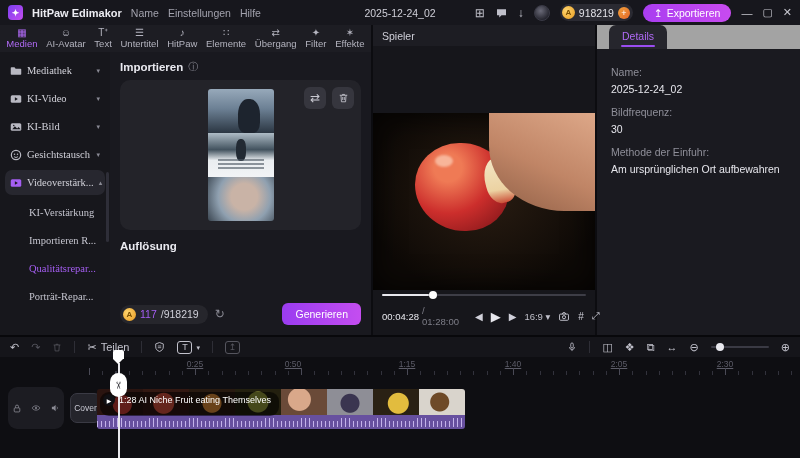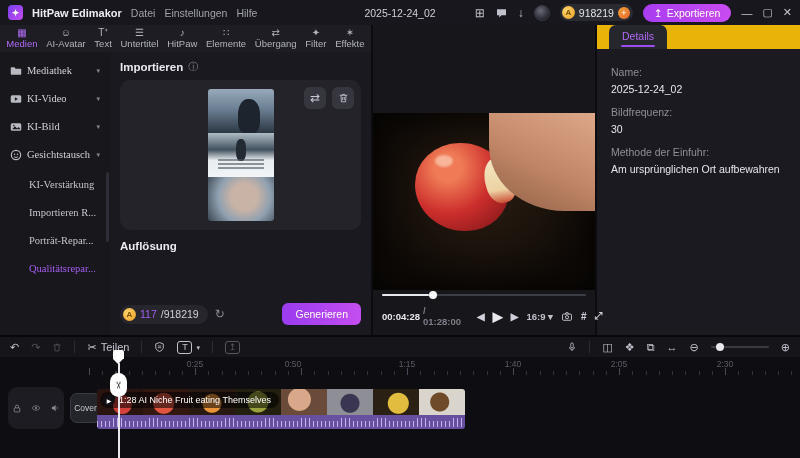--- a/index.html
+++ b/index.html
@@ -74,86 +74,86 @@
   .player-header { height:21px; background:#1d1d23; color:#cfcfd8; font-size:10.5px; display:flex; align-items:center; padding:0 9px; }
   .video-frame { position:absolute; top:88px; left:0; right:0; height:177px; background:radial-gradient(ellipse at 50% 45%, #2a1d12 0%, #0d0906 75%); overflow:hidden; box-shadow:inset 0 0 30px rgba(0,0,0,.8); }
   .apple { position:absolute; left:42px; top:30px; width:94px; height:88px; border-radius:48% 52% 46% 54%; background:radial-gradient(circle at 35% 28%, #ef7a55 0 16%, #cc2e2c 52%, #7c1418 96%); }
   .apple-shine { position:absolute; left:62px; top:42px; width:18px; height:12px; border-radius:50%; background:rgba(255,230,210,.55); filter:blur(1px); }
   .hand { position:absolute; right:-24px; top:-14px; width:130px; height:112px; border-radius:0 0 16% 58%; background:linear-gradient(205deg,#e0ab8c 10%,#c08566 60%,#8f5f46 100%); }
   .slice { position:absolute; right:80px; top:44px; width:30px; height:46px; border-radius:50% 50% 42% 42%; background:linear-gradient(185deg,#f4e7c6,#ecd2a2 70%,#c8452f 100%); transform:rotate(-14deg); }
   .player-controls { position:absolute; left:9px; right:9px; bottom:8px; }
   .pslider { height:2px; background:#3d3d46; border-radius:1px; position:relative; margin-bottom:9px; }
   .pslider .done { width:23%; height:100%; background:#e8e8ee; border-radius:1px; }
   .pknob { position:absolute; left:23%; top:-3px; width:8px; height:8px; border-radius:50%; background:#fff; }
-  .pc-row { display:flex; align-items:center; gap:8px;font-weight:bold; }
+  .pc-row { display:flex; align-items:center; gap:8px; }
   .time-cur { color:#e8e8ee; font-size:9.5px; }
   .time-tot { color:#7e7e88; font-size:9.5px; margin-left:-5px; }
   .pc-ic { color:#d0d0da; font-size:10px; }
   .pc-play { font-size:13px; color:#e8e8ee; }
   .ratio { color:#c0c0ca; font-size:9.5px; white-space:nowrap; }
 
   
   .details-panel { flex:1; background:#1a1a20; display:flex; flex-direction:column; }
-  .details-tabstrip { height:24px; background:#eab308; display:flex; align-items:stretch; padding-left:12px; }
+  .details-tabstrip { height:24px; background:#a3a3a3; display:flex; align-items:stretch; padding-left:12px; }
   .details-tab { background:#26262d; border-radius:7px 7px 0 0; padding:5px 13px 0; font-size:10.5px; color:#b06af5; position:relative; }
   .details-tab::after { content:""; position:absolute; left:12px; right:12px; bottom:2px; height:2px; border-radius:1px; background:#9a4df0; }
   .details-body { padding:6px 14px; }
   .fld-label { color:#8f8f99; font-size:10.5px; margin-top:11px; }
   .fld-value { color:#e6e6ec; font-size:10.5px; margin-top:5px; }
 
   
   .timeline { height:123px; background:#0e0e12; position:relative; border-top:2px solid #08080b; }
   .tl-toolbar { height:20px; display:flex; align-items:center; padding:0 10px; background:#15151a; gap:12px; }
   .tl-ic { color:#c2c2cc; font-size:11px; line-height:1; display:flex; align-items:center; gap:4px; }
   .tl-ic.dim { color:#55555e; }
   .tl-div { width:1px; height:12px; background:#2e2e36; }
   .tbox { width:15px; height:13px; border:1px solid currentColor; border-radius:3px; font-size:9px; display:flex; align-items:center; justify-content:center; }
   .tl-right { margin-left:auto; display:flex; align-items:center; gap:12px; }
   .tl-slider { width:58px; height:2px; background:#3a3a44; border-radius:1px; position:relative; }
   .tl-knob { position:absolute; left:5px; top:-3px; width:8px; height:8px; border-radius:50%; background:#e8e8ee; }
   .ruler { position:relative; height:20px; }
-  .ruler-label { position:absolute; top:2px; width:30px; text-align:center; font-size:8.5px; color:#5c5c68; }
+  .ruler-label { position:absolute; top:2px; width:30px; text-align:center; font-size:8.5px; color:#5c5c68;text-decoration:underline; }
   .ticks-minor { position:absolute; left:89px; right:4px; bottom:2px; height:4px; background:repeating-linear-gradient(90deg,#32323c 0 1px,transparent 1px 13.25px); }
   .ticks-major { position:absolute; left:89px; right:4px; bottom:2px; height:7px; background:repeating-linear-gradient(90deg,#4a4a56 0 1px,transparent 1px 106px); }
   .tracks { position:relative; height:83px; }
   .track-gutter { position:absolute; left:8px; top:10px; width:56px; height:42px; background:#1c1c22; border-radius:9px; display:flex; align-items:center; justify-content:center; gap:8px; color:#8a8a94; }
   .cover-btn { position:absolute; left:70px; top:16px; width:31px; height:30px; background:#24242b; border:1px solid #3a3a44; border-radius:7px; font-size:8.5px; color:#c8c8d2; display:flex; align-items:center; justify-content:center; }
   .clip { position:absolute; left:97px; top:12px; width:368px; height:40px; border-radius:3px; overflow:hidden; }
   .thumbs { height:26px; display:flex; }
   .th { flex:1; }
   .th1 { background:radial-gradient(circle at 55% 60%, #d4403a 0 9px, #2a1410 10px); }
   .th2 { background:radial-gradient(circle at 45% 55%, #e05540 0 10px, #331812 11px); }
   .th3 { background:radial-gradient(circle at 50% 55%, #e8923a 0 9px, #281a10 10px); }
   .th4 { background:radial-gradient(circle at 50% 50%, #9aa03c 0 10px, #23200f 11px); }
   .th5 { background:radial-gradient(circle at 40% 40%, #d9a88a 0 11px, #6a4a38 12px); }
   .th6 { background:radial-gradient(circle at 50% 55%, #3a3550 0 9px, #8e8e96 10px); }
   .th7 { background:radial-gradient(circle at 55% 55%, #e2bc3e 0 10px, #2a2114 11px); }
   .th8 { background:radial-gradient(circle at 45% 50%, #6e4a28 0 9px, #d9d4cc 10px); }
-  .clip-label { position:absolute; top:3px; left:3px; display:flex; align-items:center; gap:4px; background:rgba(0,0,0,.55); border-radius:9px; padding:2px 8px 2px 3px; font-size:9px; color:#fff; white-space:nowrap; }
+  .clip-label { position:absolute; top:3px; left:3px; display:flex; align-items:center; gap:4px; background:rgba(0,0,0,.55); border-radius:9px; padding:2px 8px 10px 3px; font-size:9px; color:#fff; white-space:nowrap; }
   .play-dot { width:12px; height:12px; border-radius:50%; background:#101014; color:#fff; font-size:6px; display:flex; align-items:center; justify-content:center; flex:0 0 auto; }
   .wave { height:14px; background:#67509f; position:relative; }
   .wave::before { content:""; position:absolute; left:0; right:0; bottom:2px; height:9px; background:repeating-linear-gradient(90deg,#c3b2ea 0 1.5px,transparent 1.5px 4px); }
   .wave::after { content:""; position:absolute; left:0; right:0; top:0; height:6px; background:repeating-linear-gradient(90deg,#67509f 0 14px,transparent 14px 26px,#67509f 26px 38px); }
 
   
   .ph-line { position:absolute; left:118px; top:26px; width:1.5px; height:86px; background:#e8e8ec; }
   .ph-head { position:absolute; left:113px; top:13px; width:11px; height:9px; background:#fff; border-radius:2px 2px 0 0; }
   .ph-head::after { content:""; position:absolute; left:0; top:9px; border-left:5.5px solid transparent; border-right:5.5px solid transparent; border-top:5px solid #fff; }
   .ph-scissors { position:absolute; left:110px; top:36px; width:17px; height:24px; border-radius:9px; background:#fff; color:#2a2a30; display:flex; align-items:center; justify-content:center; font-size:10px; }
   .ph-scissors span { transform:rotate(90deg); display:block; }
 </style>
 </head>
 <body>
 
 <div class="titlebar">
   <div class="logo">
       <span>✦</span>
     </div>
   <span class="app-name">HitPaw Edimakor</span>
-  <span class="menu-item">Datei</span>
+  <span class="menu-item">Name</span>
   <span class="menu-item">Einstellungen</span>
   <span class="menu-item">Hilfe</span>
   <span class="tb-title">2025-12-24_02</span>
   <div class="tb-right">
     <span class="tb-ic">⊞</span>
     <span class="tb-ic">
       <svg width="13" height="12" viewBox="0 0 16 16">
           <path d="M2 3h12v8H8l-3 3v-3H2z" fill="#c0c0ca"></path>
         </svg>
     </span>
@@ -254,24 +254,34 @@
               <svg width="12" height="12" viewBox="0 0 16 16">
                 <circle cx="8" cy="8" r="6.2" fill="none" stroke="#b9b9c2" stroke-width="1.6"></circle>
                 <circle cx="6" cy="7" r="1" fill="#b9b9c2"></circle>
                 <circle cx="10" cy="7" r="1" fill="#b9b9c2"></circle>
                 <path d="M5.5 10.2c1.6 1.4 3.4 1.4 5 0" stroke="#b9b9c2" stroke-width="1.3" fill="none"></path>
               </svg>
             </span>
           <span>Gesichtstausch</span>
             <span class="side-caret">▾</span>
         </div>
+        <div class="side-item selected">
+          <span>
+              <svg width="12" height="12" viewBox="0 0 16 16">
+                <rect x="1" y="3" width="14" height="10" rx="2" fill="#a55ef2"></rect>
+                <path d="M6.5 5.8l4 2.2-4 2.2z" fill="#17171c"></path>
+              </svg>
+            </span>
+          <span>Videoverstärk...</span>
+            <span class="side-caret">▴</span>
+        </div>
         <div class="sub-item">KI-Verstärkung</div>
         <div class="sub-item">Importieren R...</div>
+        <div class="sub-item selected">Qualitätsrepar...</div>
         <div class="sub-item">Porträt-Repar...</div>
-        <div class="sub-item selected">Qualitätsrepar...</div>
 
         <div class="side-scroll"></div>
       </div>
 
       <div class="main-panel">
         <div class="section-title">
           <span>Importieren</span>
           <span class="info-ic">ⓘ</span>
         </div>
         <div class="import-card">
@@ -301,20 +311,21 @@
             <span class="total">/918219</span>
           </span>
           <span class="refresh-ic">↻</span>
           <span class="gen-btn">Generieren</span>
         </div>
       </div>
     </div>
   </div>
 
   <div class="player-panel">
+    <div class="player-header">Spieler</div>
     <div class="video-frame">
       <div class="apple"></div>
       <div class="apple-shine"></div>
       <div class="slice"></div>
       <div class="hand"></div>
     </div>
     <div class="player-controls">
       <div class="pslider">
         <div class="done"></div>
         <div class="pknob"></div>

